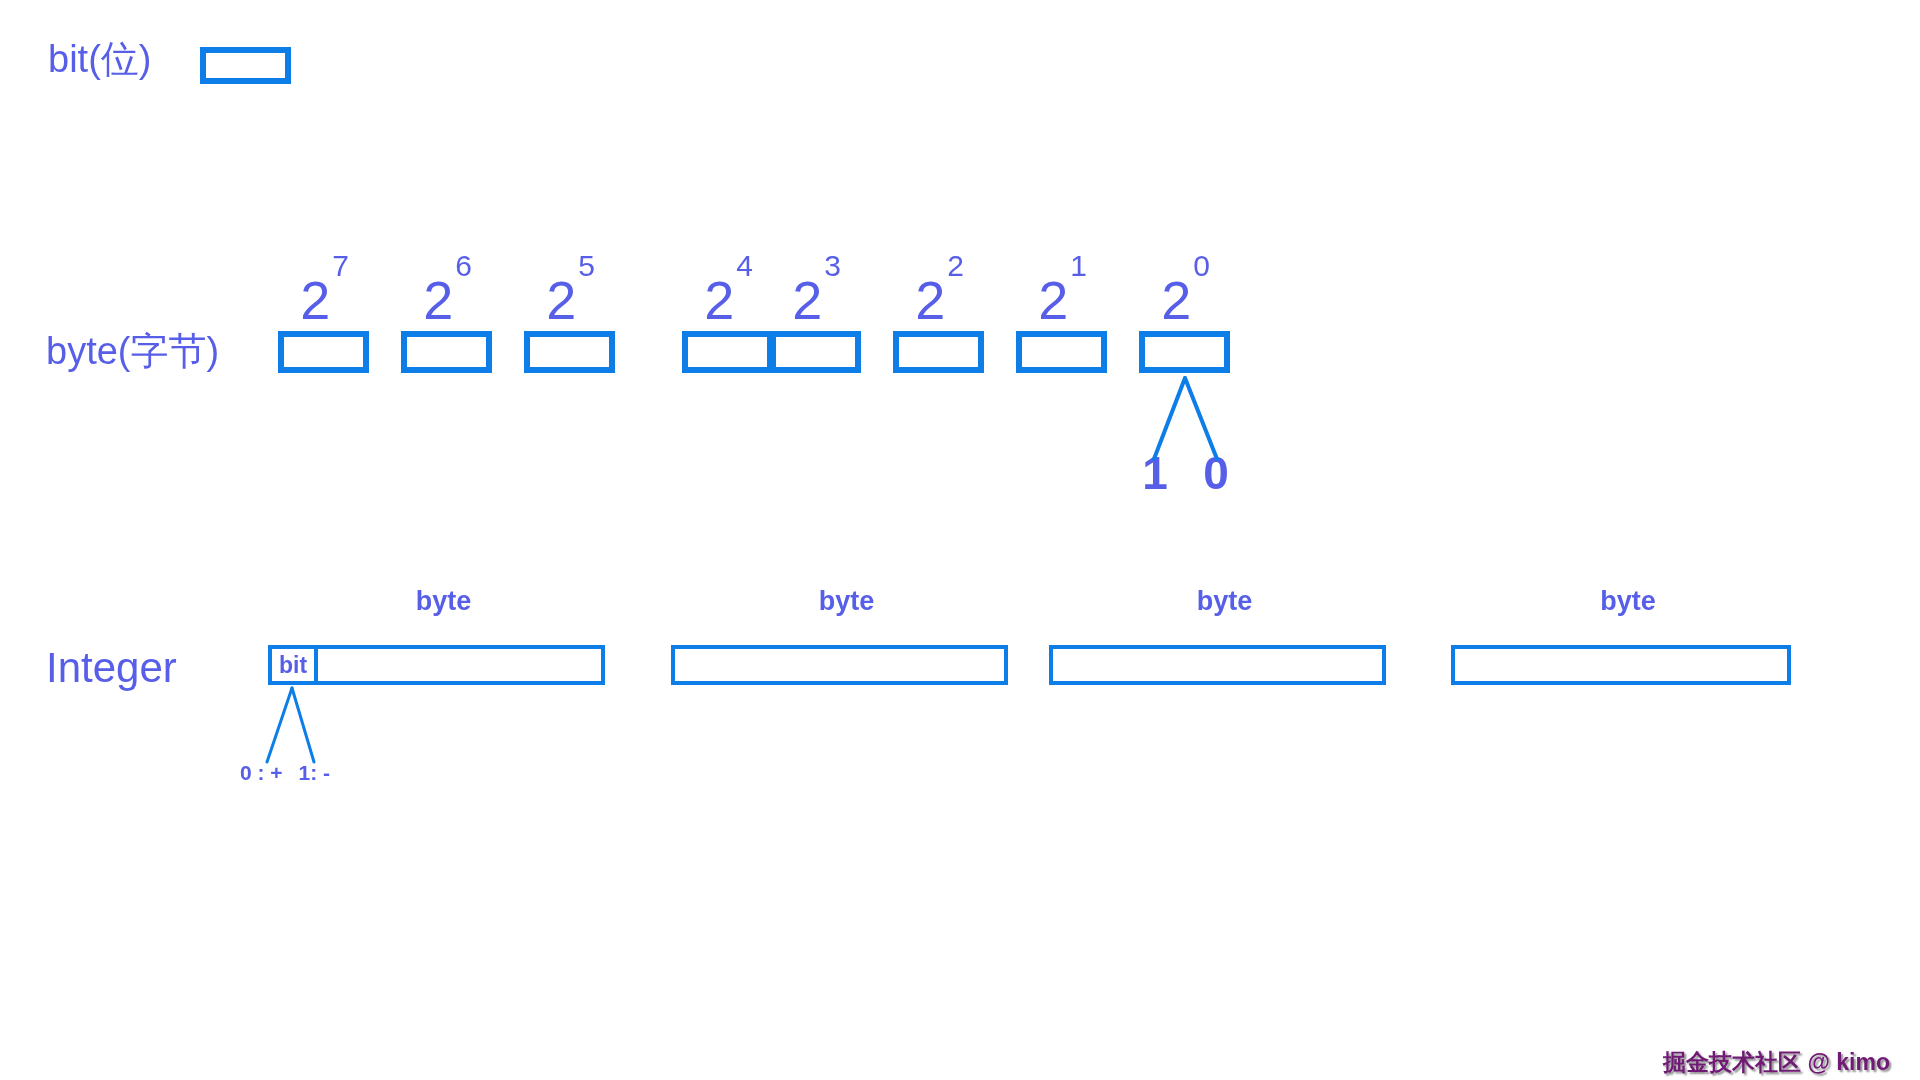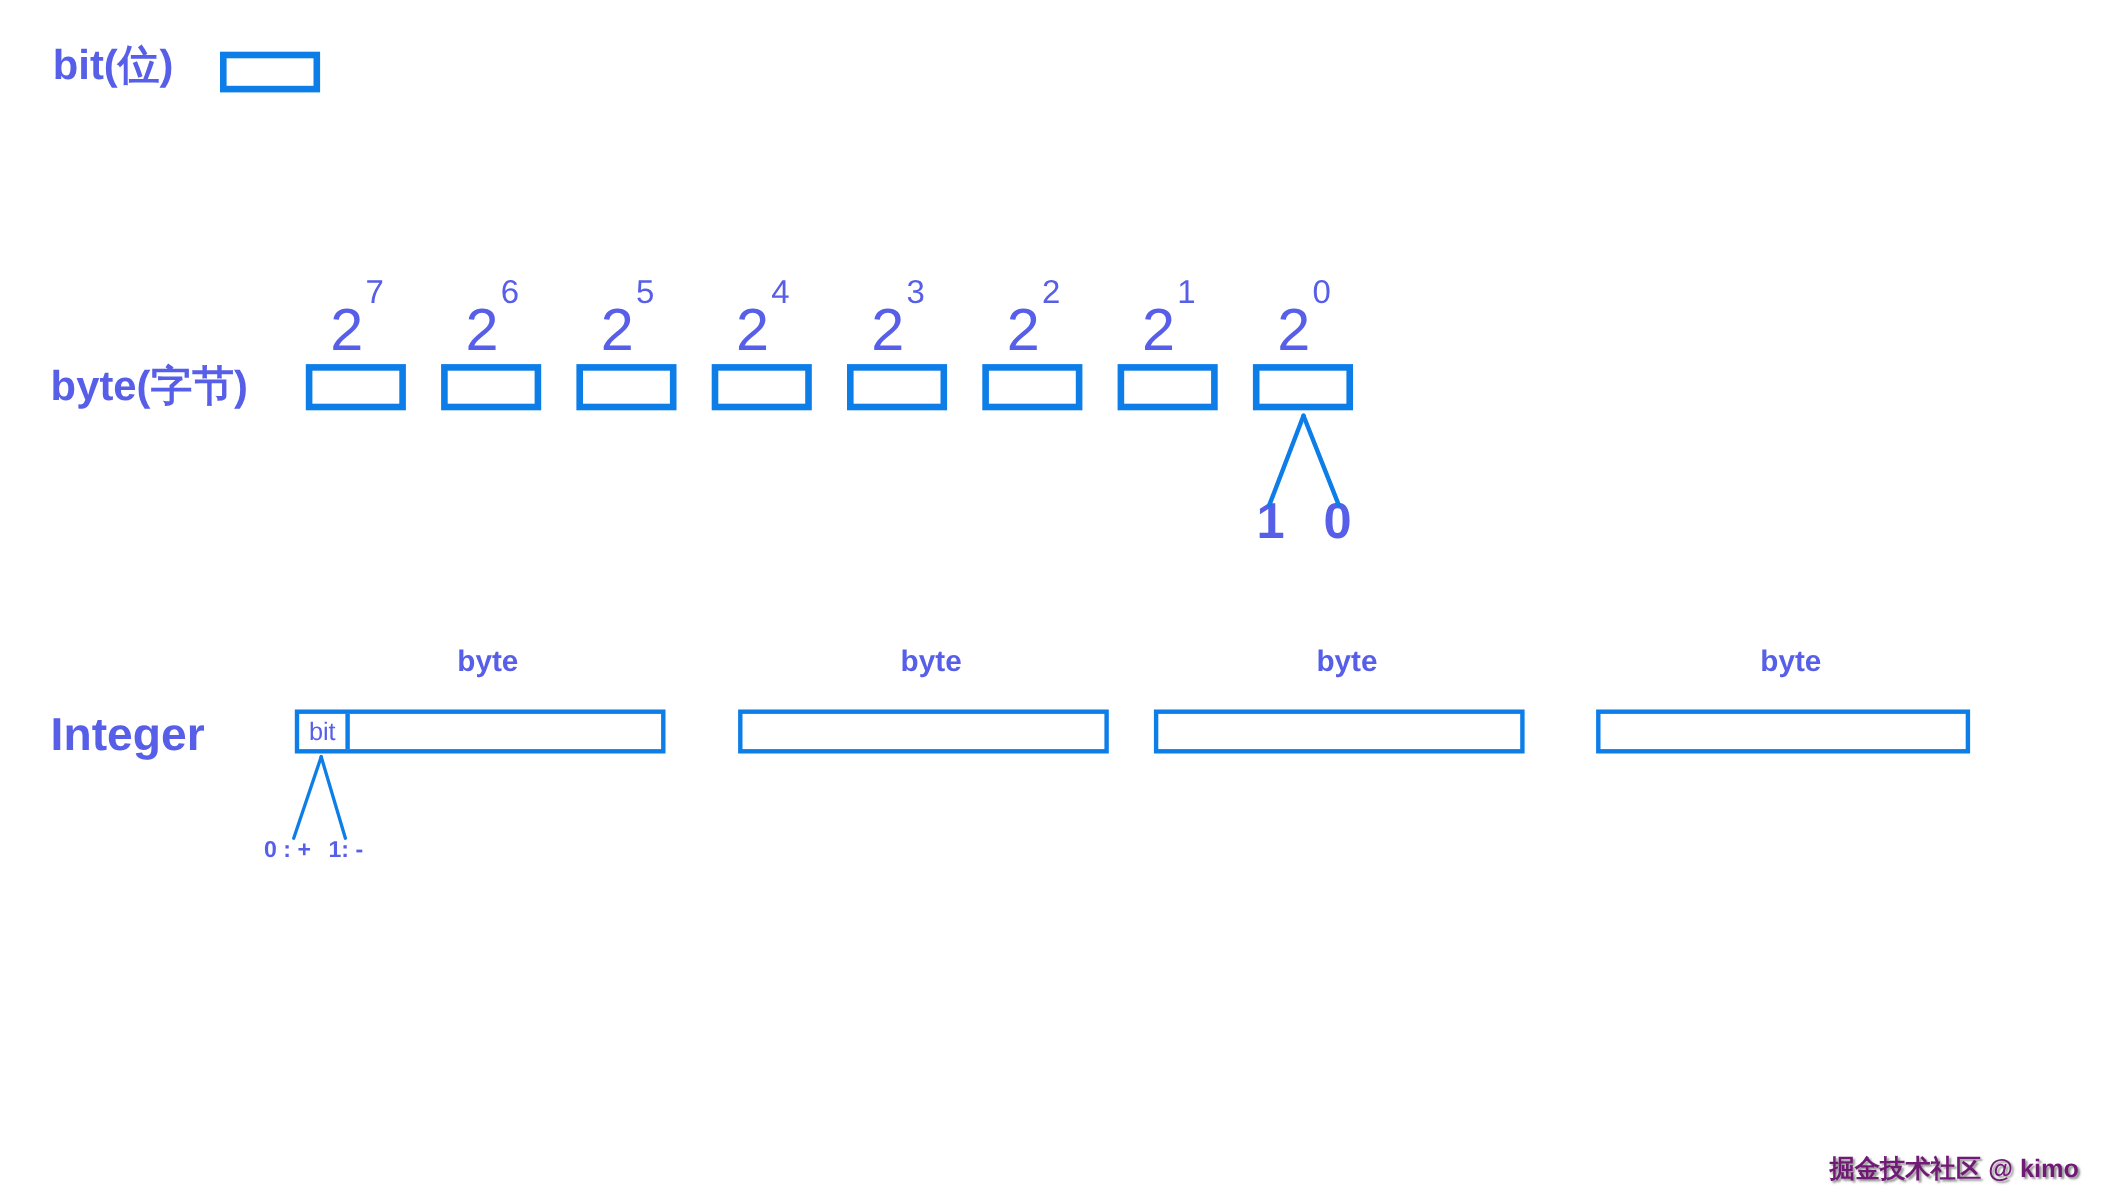--- a/index.html
+++ b/index.html
@@ -10,21 +10,21 @@
   html,body{width:1920px;height:1080px;background:#ffffff;overflow:hidden;}
   body{
     font-family:"Liberation Sans","DejaVu Sans",sans-serif;
     position:relative;
     color:var(--accent-purple);
   }
   .abs{position:absolute;}
 
   
   .row-label{
-    font-weight:700;
+    font-weight:400;
     color:var(--accent-purple);
     white-space:nowrap;
   }
   #bit-label{left:48px;top:34px;font-size:38px;}
   #byte-label{left:46px;top:326px;font-size:38px;}
   #integer-label{left:46px;top:624px;font-size:42px;margin-top:20px;}
 
   
   #bit-box{
     left:200px;top:47px;width:91px;height:37px;
@@ -91,21 +91,21 @@
     border:4px solid var(--accent-blue);
     background:#fff;
   }
   .bit-subcell{
     position:absolute;
     left:0;top:0;bottom:0;
     width:46px;
     border-right:4px solid var(--accent-blue);
     display:flex;align-items:center;justify-content:center;
     font-size:23px;
-    font-weight:400;
+    font-weight:700;
     color:var(--accent-purple);
   }
 
   
   #sign-legend{
     left:240px;top:761px;
     display:flex;gap:16px;
     font-size:21px;
     font-weight:700;
     color:var(--accent-purple);
@@ -145,21 +145,21 @@
   <div class="bit-box"></div>
 </div>
 <div class="byte-cell" style="left:401px">
   <div class="pow"><span>2</span><sup>6</sup></div>
   <div class="bit-box"></div>
 </div>
 <div class="byte-cell" style="left:524px">
   <div class="pow"><span>2</span><sup>5</sup></div>
   <div class="bit-box"></div>
 </div>
-<div class="byte-cell" style="left:647px">
+<div class="byte-cell" style="left:682px">
   <div class="pow"><span>2</span><sup>4</sup></div>
   <div class="bit-box"></div>
 </div>
 <div class="byte-cell" style="left:770px">
   <div class="pow"><span>2</span><sup>3</sup></div>
   <div class="bit-box"></div>
 </div>
 <div class="byte-cell" style="left:893px">
   <div class="pow"><span>2</span><sup>2</sup></div>
   <div class="bit-box"></div>

